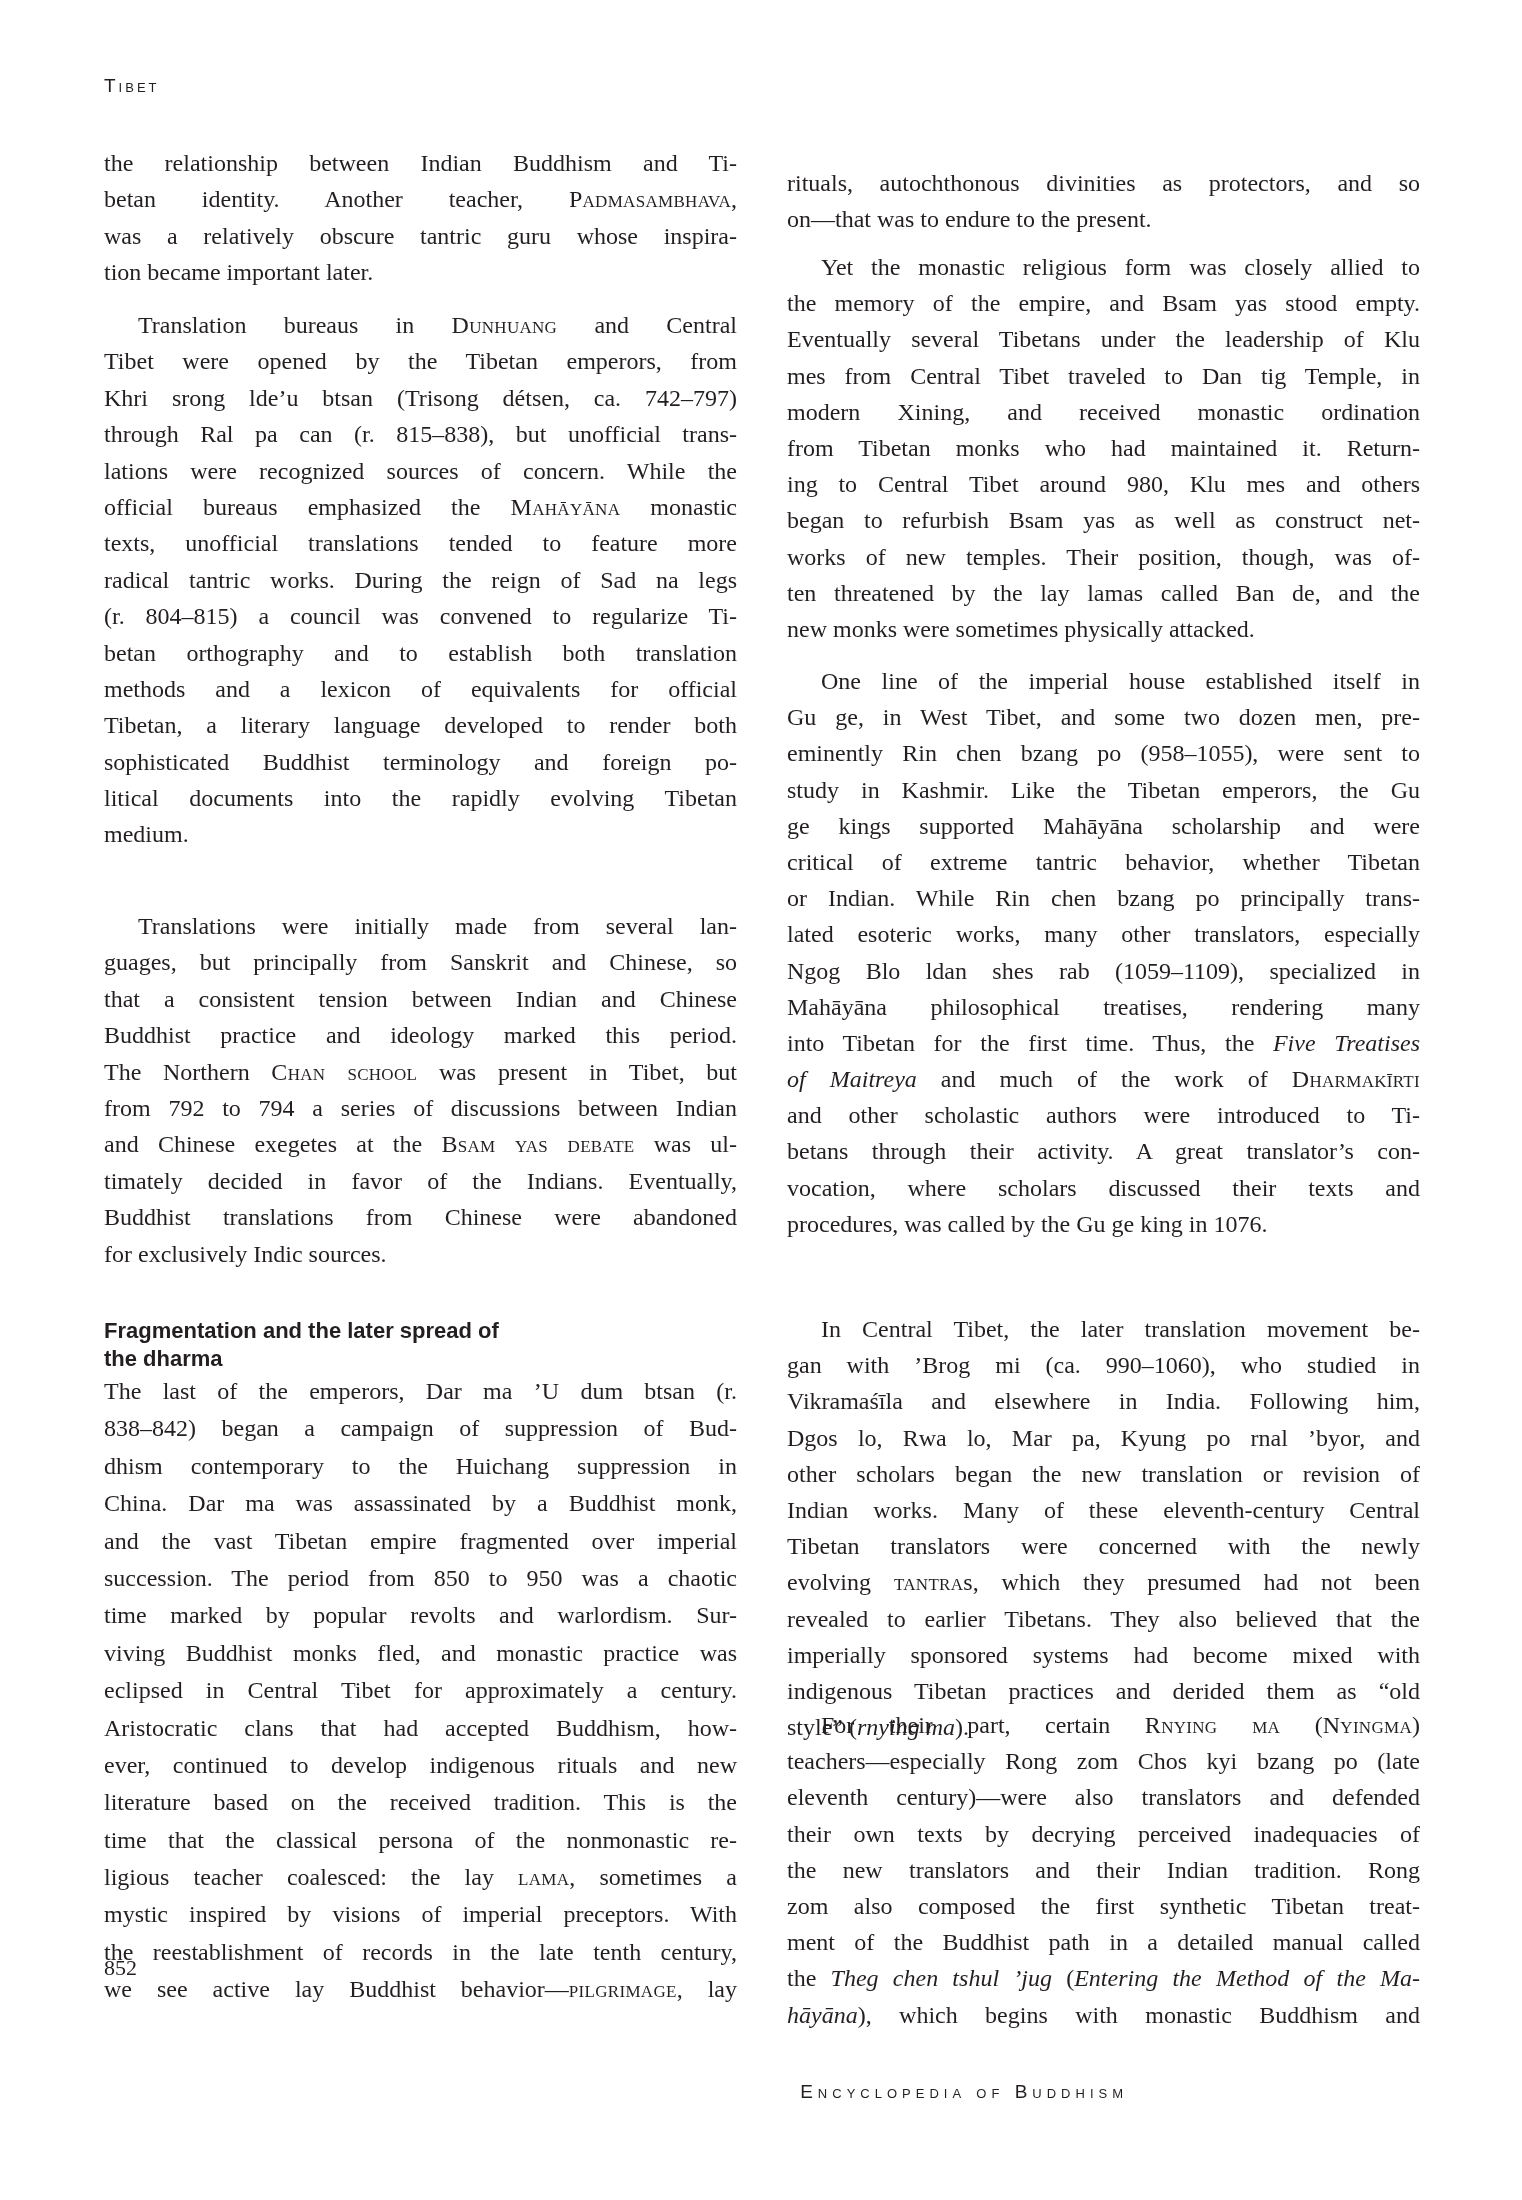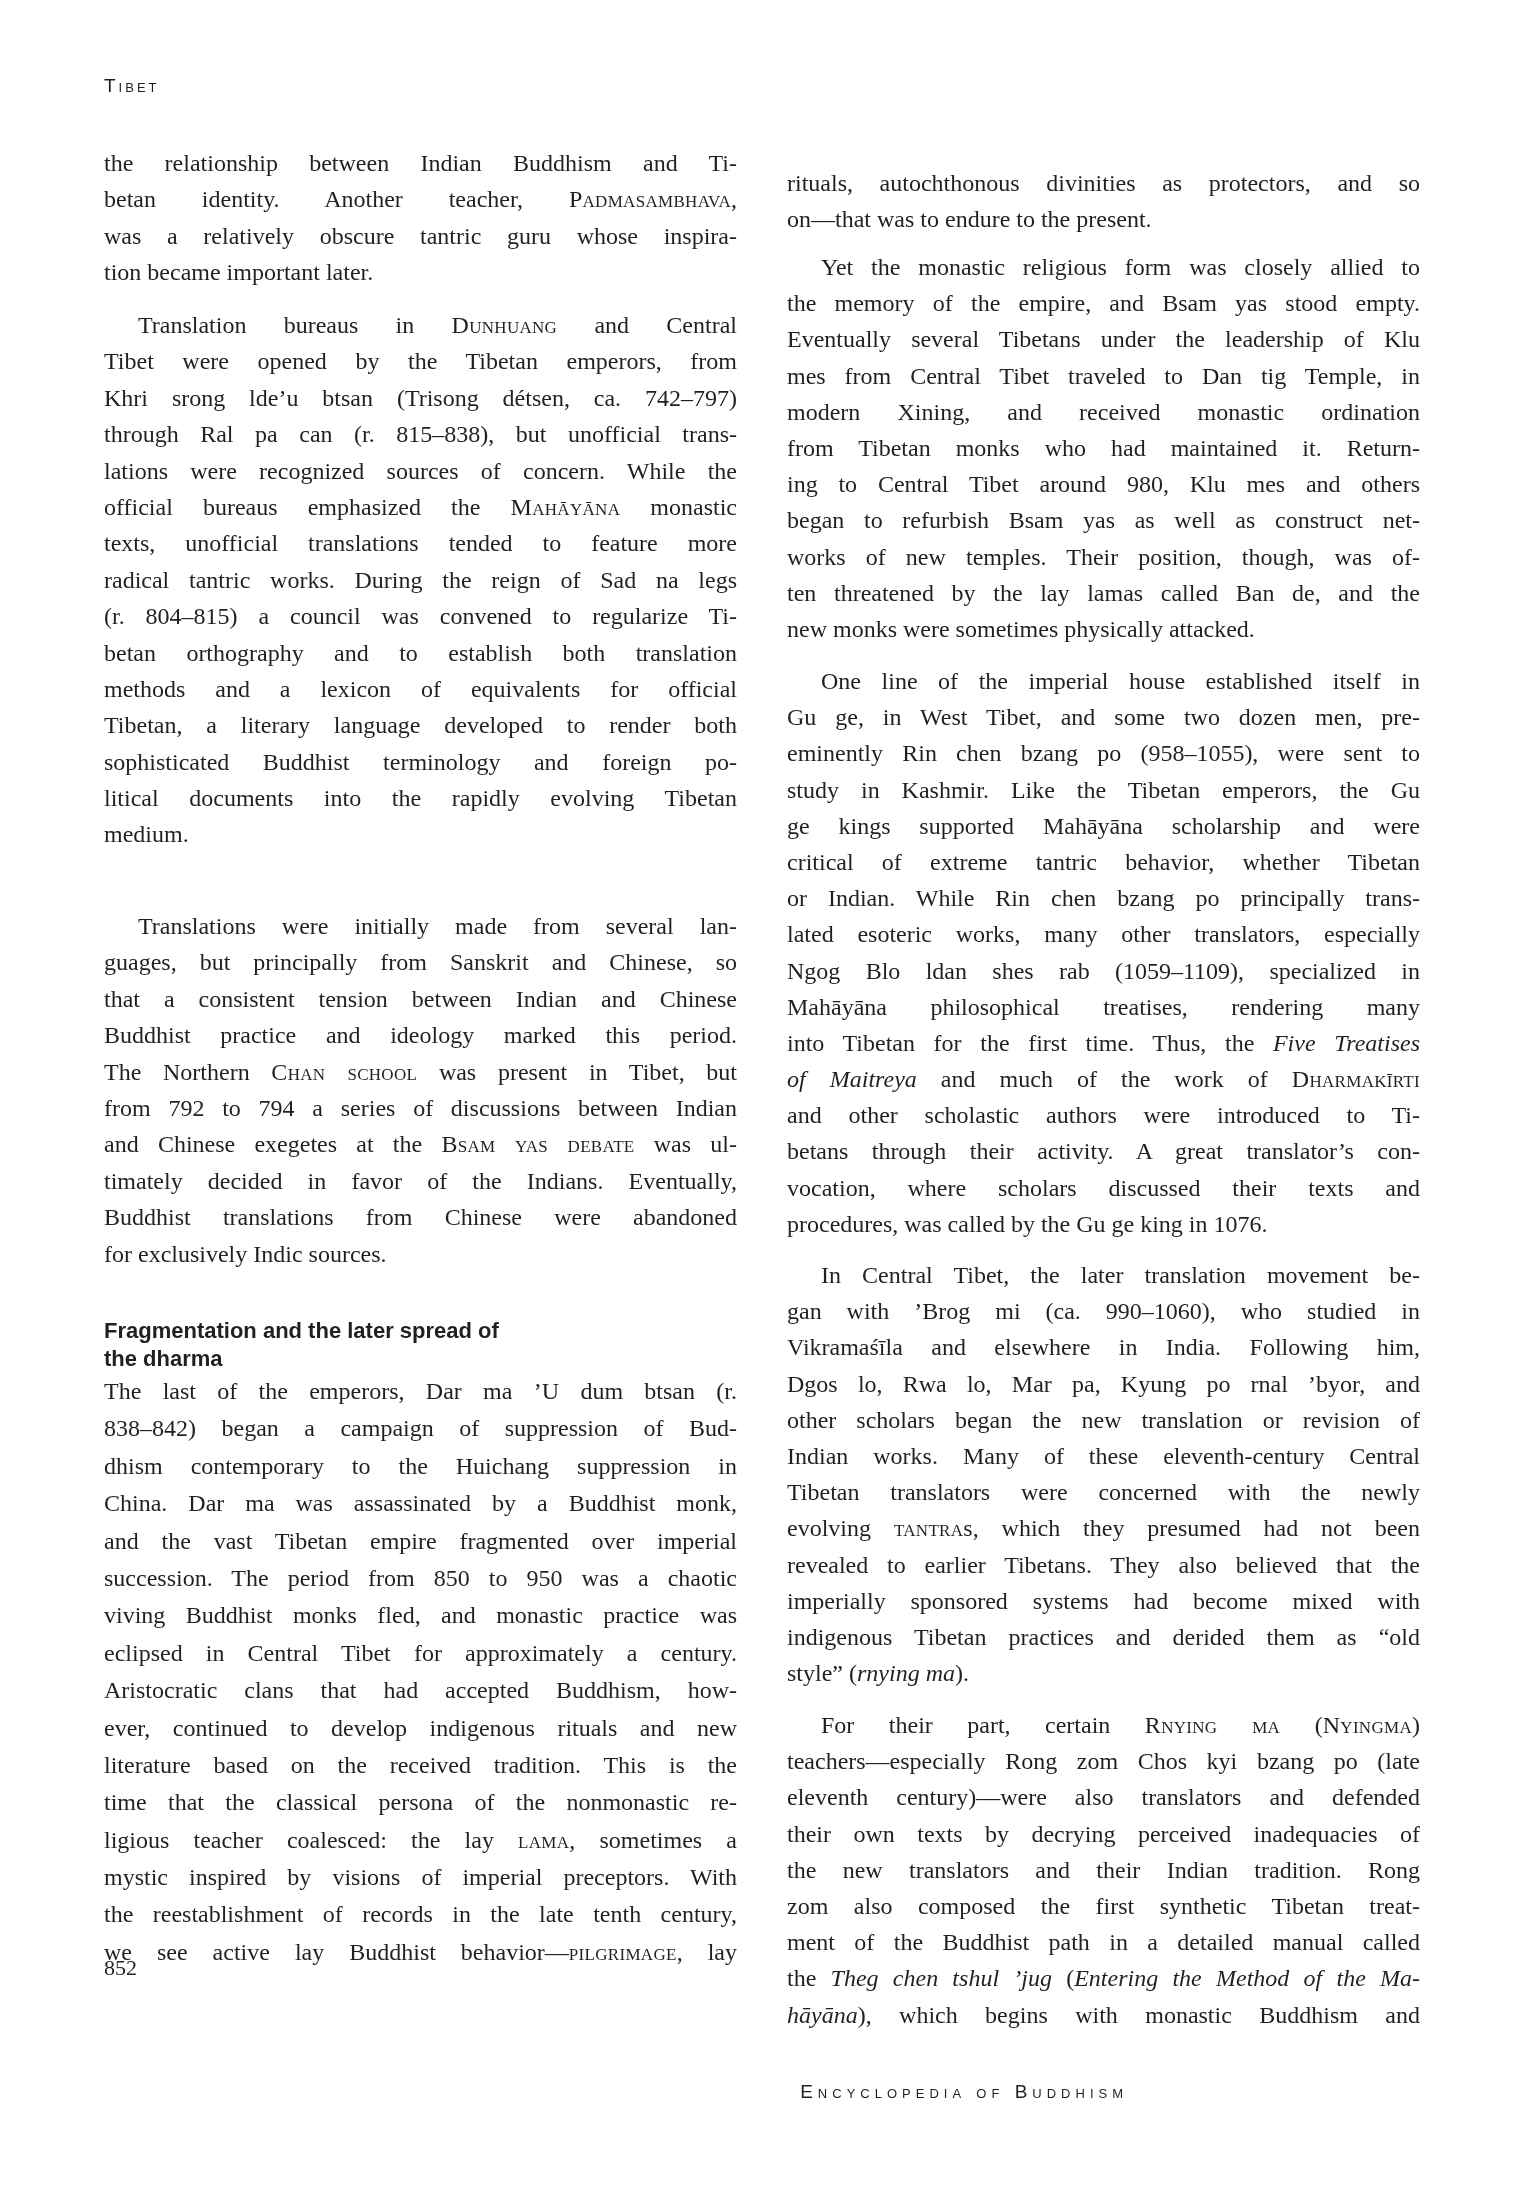--- a/index.html
+++ b/index.html
@@ -100,20 +100,21 @@
       <span class="hline">the dharma</span>
     </div>
 
     <div class="para pitch-lg" style="top:1373px">
         <span class="line">The last of the emperors, Dar ma ’U dum btsan (r.</span>
         <span class="line">838–842) began a campaign of suppression of Bud-</span>
         <span class="line">dhism contemporary to the Huichang suppression in</span>
         <span class="line">China. Dar ma was assassinated by a Buddhist monk,</span>
         <span class="line">and the vast Tibetan empire fragmented over imperial</span>
         <span class="line">succession. The period from 850 to 950 was a chaotic</span>
+        <span class="line">time marked by popular revolts and warlordism. Sur-</span>
         <span class="line">viving Buddhist monks fled, and monastic practice was</span>
         <span class="line">eclipsed in Central Tibet for approximately a century.</span>
         <span class="line">Aristocratic clans that had accepted Buddhism, how-</span>
         <span class="line">ever, continued to develop indigenous rituals and new</span>
         <span class="line">literature based on the received tradition. This is the</span>
         <span class="line">time that the classical persona of the nonmonastic re-</span>
         <span class="line">ligious teacher coalesced: the lay <span class="sc">lama</span>, sometimes a</span>
         <span class="line">mystic inspired by visions of imperial preceptors. With</span>
         <span class="line">the reestablishment of records in the late tenth century,</span>
         <span class="line">we see active lay Buddhist behavior—<span class="sc">pilgrimage</span>, lay</span>
@@ -149,21 +150,21 @@
         <span class="line">lated esoteric works, many other translators, especially</span>
         <span class="line">Ngog Blo ldan shes rab (1059–1109), specialized in</span>
         <span class="line">Mahāyāna philosophical treatises, rendering many</span>
         <span class="line">into Tibetan for the first time. Thus, the <span class="it">Five Treatises</span></span>
         <span class="line"><span class="it">of Maitreya</span> and much of the work of <span class="sc">Dharmakīrti</span></span>
         <span class="line">and other scholastic authors were introduced to Ti-</span>
         <span class="line">betans through their activity. A great translator’s con-</span>
         <span class="line">vocation, where scholars discussed their texts and</span>
         <span class="line last">procedures, was called by the Gu ge king in 1076.</span>
       </div>
-    <div class="para pitch-sm" style="top:1237px">
+    <div class="para pitch-sm" style="top:1291px">
         <span class="line indent">In Central Tibet, the later translation movement be-</span>
         <span class="line">gan with ’Brog mi (ca. 990–1060), who studied in</span>
         <span class="line">Vikramaśīla and elsewhere in India. Following him,</span>
         <span class="line">Dgos lo, Rwa lo, Mar pa, Kyung po rnal ’byor, and</span>
         <span class="line">other scholars began the new translation or revision of</span>
         <span class="line">Indian works. Many of these eleventh-century Central</span>
         <span class="line">Tibetan translators were concerned with the newly</span>
         <span class="line">evolving <span class="sc">tantra</span>s, which they presumed had not been</span>
         <span class="line">revealed to earlier Tibetans. They also believed that the</span>
         <span class="line">imperially sponsored systems had become mixed with</span>

